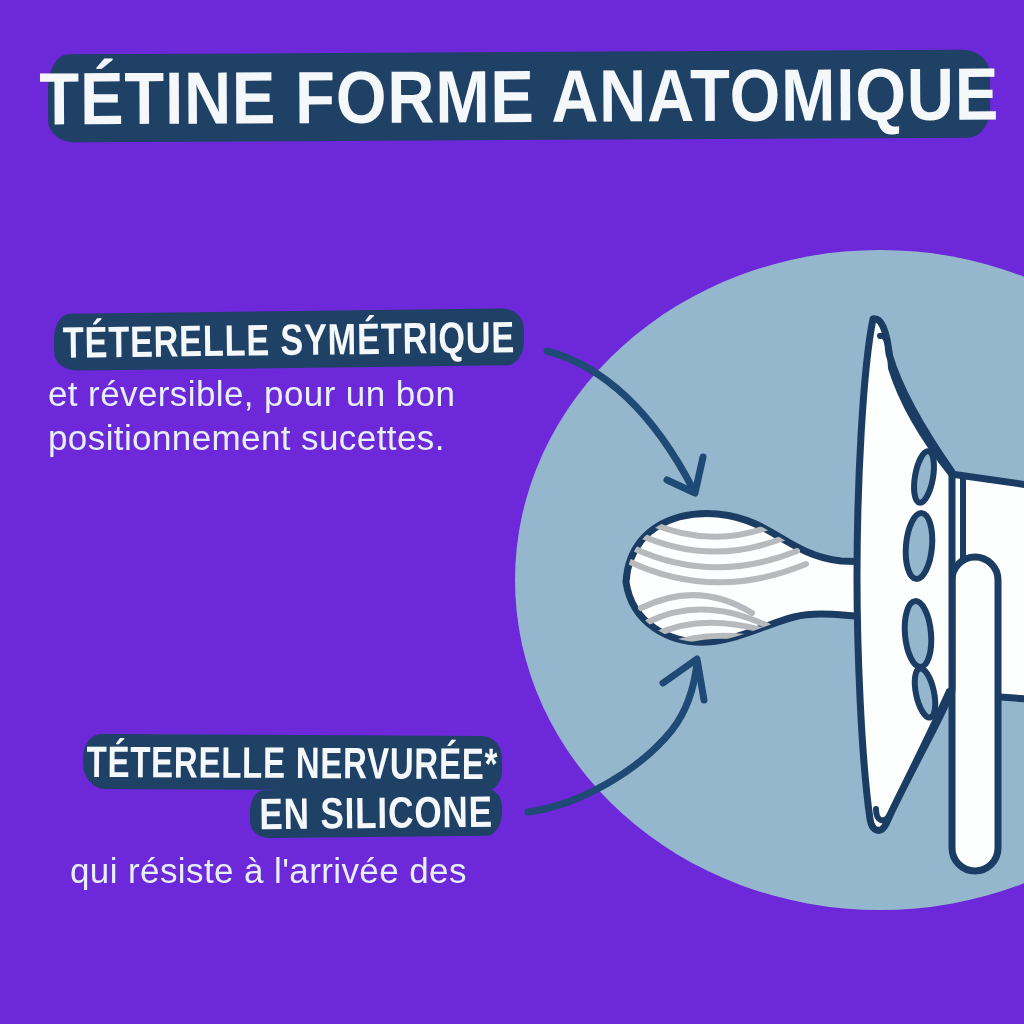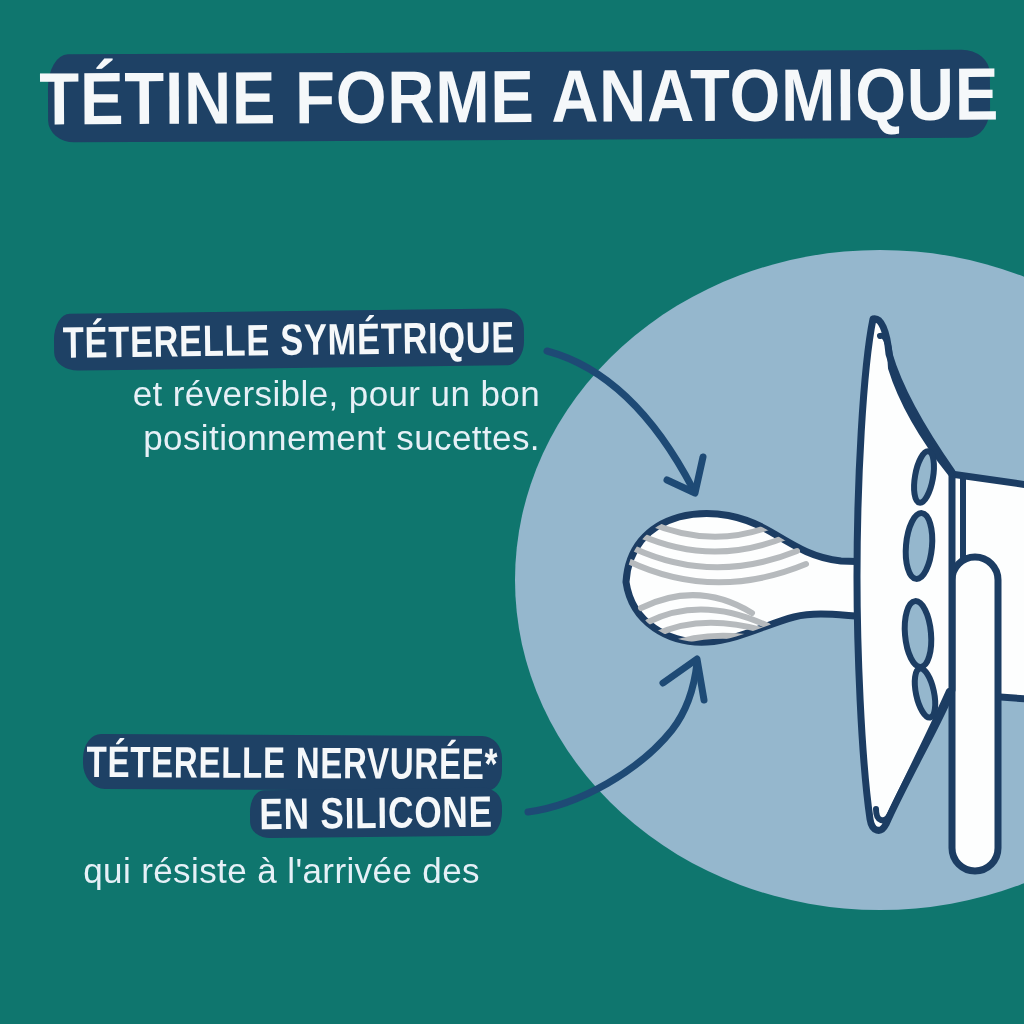--- a/index.html
+++ b/index.html
@@ -1,18 +1,18 @@
 <!DOCTYPE html>
 <html><head>
 <meta charset="utf-8">
 <style>
   html,body{margin:0;padding:0;}
   .stage{
     position:relative;width:1024px;height:1024px;overflow:hidden;
-    background:#0f766e;
+    background:#6d28d9;
     font-family:"Liberation Sans", sans-serif;
   }
   .layer-svg{position:absolute;left:0;top:0;z-index:1;}
   .layer-text{position:absolute;left:0;top:0;width:1024px;height:1024px;z-index:2;pointer-events:none;}
 
   .banner{
     position:absolute;
     background:#1e4165;
     display:flex;align-items:center;justify-content:center;
     color:#f5f8fa;
@@ -53,22 +53,22 @@
   }
   .ann2-banner-2 .banner-text{transform:scaleX(0.8);}
 
   .body-copy{
     position:absolute;
     color:#e6f0f7;
     font-size:35px;
     letter-spacing:0.4px;
     line-height:44px;
   }
-  .body-1{left:62px;top:372px;width:478px;text-align:right;}
-  .body-2{left:70px;top:849px;width:410px;text-align:right;}
+  .body-1{left:48px;top:372px;width:478px;text-align:left;}
+  .body-2{left:70px;top:849px;width:410px;}
 
   .footnote{
     position:absolute;left:0;top:982px;width:1024px;
     text-align:center;
     color:#c9dcea;
     font-size:17px;
     letter-spacing:0.6px;
   }
 </style>
 </head>

